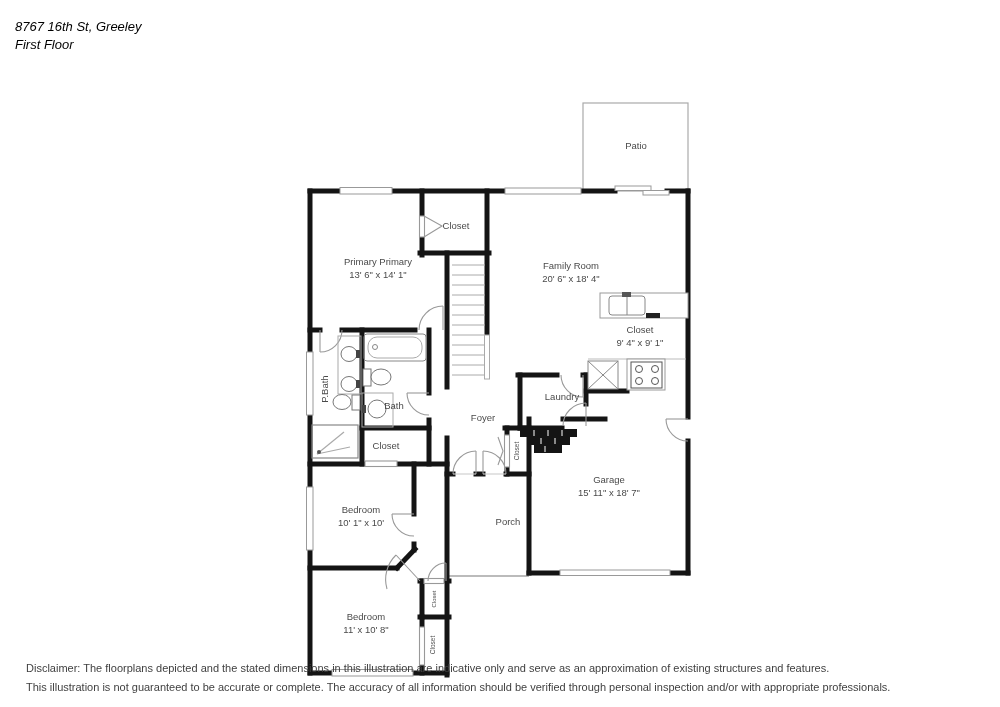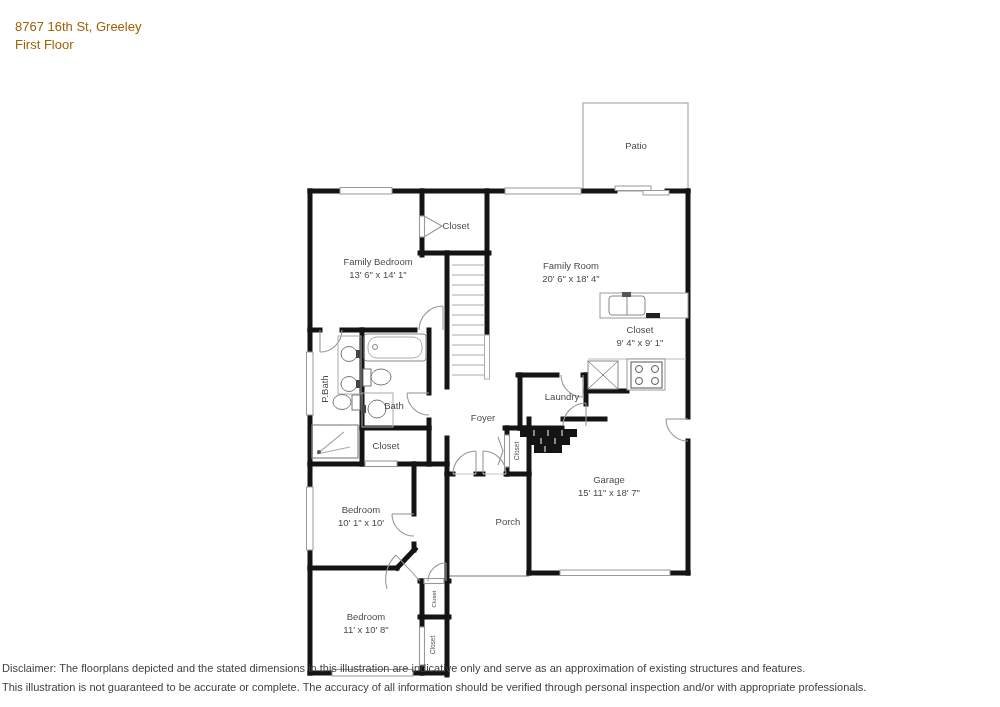--- a/index.html
+++ b/index.html
@@ -1,24 +1,24 @@
 <!DOCTYPE html>
 <html><head>
 <meta charset="utf-8">
 <style>
   html,body{margin:0;padding:0;background:#fff;}
   body{width:1000px;height:707px;position:relative;font-family:"Liberation Sans",sans-serif;overflow:hidden;}
-  .hdr{position:absolute;left:15px;top:18px;font-size:13px;color:#a16207;line-height:18px;}
+  .hdr{position:absolute;left:15px;top:18px;font-size:13px;color:#000000;line-height:18px;font-style:italic;}
   .plan{position:absolute;left:0;top:0;width:892px;height:707px;margin-top:25px;}
   .lbl{position:absolute;transform:translate(-50%,-50%);text-align:center;color:#4a4a4a;
        font-size:9.5px;line-height:13px;white-space:nowrap;}
   .lbl.rot{transform:translate(-50%,-50%) rotate(-90deg);}
   .lbl.small{font-size:6.5px;line-height:8px;}
   .lbl.tiny{font-size:6px;line-height:7px;}
-  .disc{position:absolute;left:2px;font-size:11px;color:#3f3f3f;white-space:nowrap;}
+  .disc{position:absolute;left:26px;font-size:11px;color:#3f3f3f;white-space:nowrap;}
   .disc.l1{top:662px;}
   .disc.l2{top:681px;}
   svg{position:absolute;left:0;top:0;}
 </style>
 </head>
 <body>
 
 <div class="hdr">
   <div>8767 16th St, Greeley</div>
   <div>First Floor</div>
@@ -247,21 +247,21 @@
     <rect x="312" y="400" width="46" height="33"></rect>
     <line x1="317" y1="429" x2="344" y2="407" stroke="#aaaaaa"></line>
     <line x1="317" y1="429" x2="350" y2="422" stroke="#aaaaaa"></line>
     <circle cx="319" cy="427" r="2" fill="#555555" stroke="none"></circle>
   </g>
 </svg>
 
   <div class="lbl" style="left:636px;top:120px;"><span>Patio</span></div>
   <div class="lbl" style="left:456px;top:200px;"><span>Closet</span></div>
   <div class="lbl" style="left:378px;top:243px;">
-    <div>Family Bedroom</div>
+    <div>Primary Primary</div>
     <div>13' 6" x 14' 1"</div>
   </div>
   <div class="lbl" style="left:571px;top:247px;">
     <div>Family Room</div>
     <div>20' 6" x 18' 4"</div>
   </div>
   <div class="lbl" style="left:640px;top:311px;">
     <div>Closet</div>
     <div>9' 4" x 9' 1"</div>
   </div>

